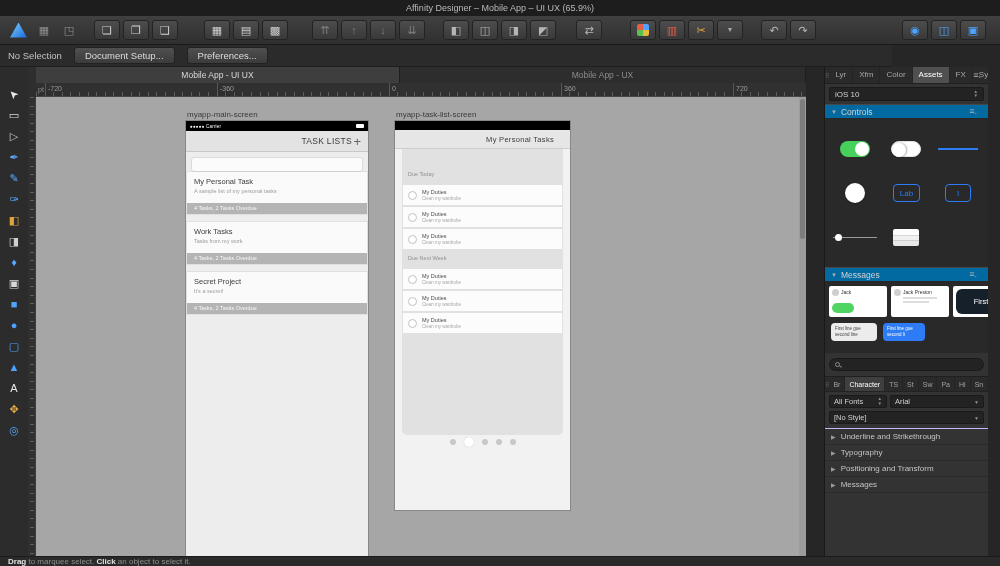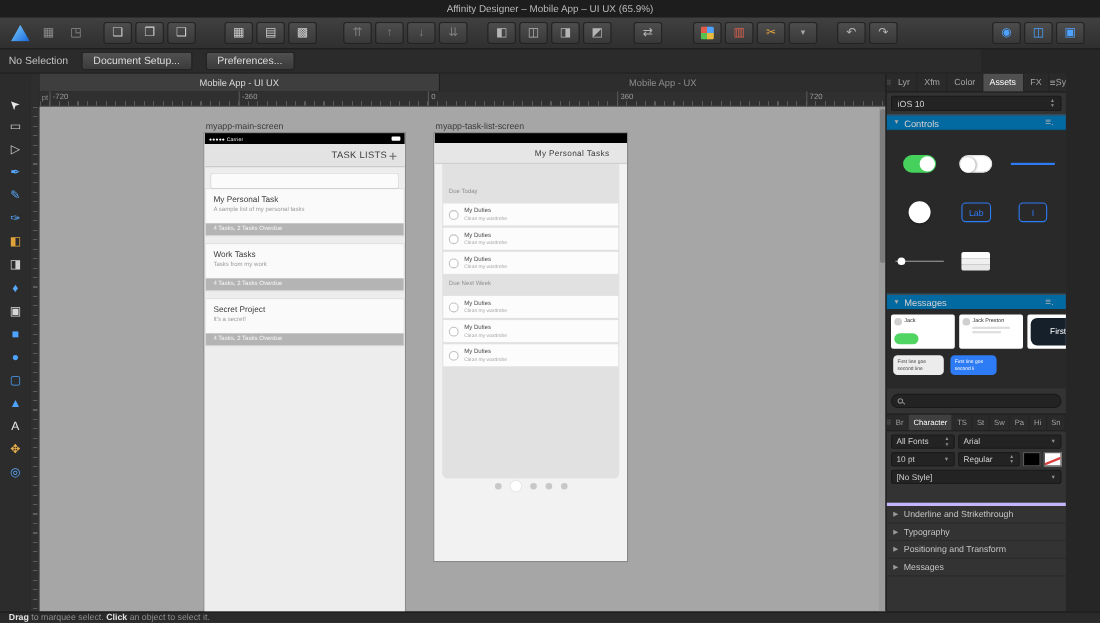--- a/index.html
+++ b/index.html
@@ -80,21 +80,21 @@
   .trow{height:20px;margin:0 1px 2px;background:#fcfcfc;display:flex;align-items:center;padding-left:5px}
   .tcheck{width:9px;height:9px;border:1px solid #c2c2c2;border-radius:50%;background:#fff;margin-right:5px;flex:none}
   .trtext{display:flex;flex-direction:column}
   .trtitle{font-size:5.5px;color:#4a4a4a;line-height:7px}
   .trsub{font-size:4.5px;color:#a8a8a8;line-height:6px}
   .dots{position:absolute;left:0;right:0;top:316px;display:flex;justify-content:center;align-items:center;gap:8px}
   .dot.sm{width:6px;height:6px;border-radius:50%;background:#c8c8c8}
   .dot.lg{width:10px;height:10px;border-radius:50%;background:#fff;box-shadow:0 0 1px rgba(0,0,0,.25)}
 
   
-  .rightpanel{position:absolute;left:805px;top:67px;width:164px;height:489px;background:#333;border-left:1px solid #191919;overflow:hidden}
+  .rightpanel{position:absolute;left:824px;top:67px;width:164px;height:489px;background:#333;border-left:1px solid #191919;overflow:hidden}
   .ptabs{height:17px;background:#2a2a2a;border-bottom:1px solid #202020;display:flex;align-items:stretch}
   .grip{width:11px;display:flex;align-items:center;justify-content:center;color:#6f6f6f;font-size:6px}
   .grip::before{content:"⠿"}
   .ptab{padding:0 6px;font-size:8px;line-height:16px;color:#a5a5a5;border-right:1px solid #242424;white-space:nowrap}
   .ptab.active{background:#505050;color:#fff}
   .pmenu{margin-left:auto;padding:0 5px;line-height:16px;color:#b3b3b3;font-size:9px}
   .pmenu::before{content:"≡."}
   .cat-row{margin:3px 4px;height:14px;background:#232323;border:1px solid #1a1a1a;border-radius:2px;display:flex;align-items:center;padding:0 5px}
   .cat-label{font-size:8px;color:#d0d0d0}
   .stepper{margin-left:auto;display:flex;flex-direction:column;justify-content:center}
@@ -141,21 +141,21 @@
   .ctab.active{background:#3f3f3f;color:#fff}
   .frow{display:flex;gap:3px;margin:3px 4px 0}
   .field{height:13px;background:#232323;border:1px solid #1a1a1a;border-radius:2px;display:flex;align-items:center;padding:0 4px;font-size:7.5px;color:#d0d0d0;overflow:hidden}
   .dd{margin-left:auto;color:#909090;font-size:5px}
   .dd::before{content:"▼"}
   .f-collection{width:58px;flex:none}
   .f-grow{flex:1}
   .swatch-black{width:16px;height:13px;background:#000;border:1px solid #5a5a5a;flex:none}
   .swatch-none{width:16px;height:13px;background:#fff;border:1px solid #5a5a5a;position:relative;overflow:hidden;flex:none}
   .swatch-none::after{content:"";position:absolute;left:-3px;top:5px;width:26px;height:2px;background:#d94040;transform:rotate(-22deg)}
-  .collapse-list{margin-top:17px;border-top:3px solid #c4b5fd}
+  .collapse-list{margin-top:4px;border-top:1px solid #c4b5fd}
   .collapse-row{height:16px;border-bottom:1px solid #2a2a2a;background:#333;display:flex;align-items:center;padding:0 6px}
   .collapse-icon{font-size:6px;color:#9a9a9a;margin-right:5px}
   .collapse-icon::before{content:"▶"}
   .clabel{font-size:8px;color:#c4c4c4}
 
   
   .statusbar{position:absolute;left:0;top:556px;width:1000px;height:10px;background:#2a2a2a;border-top:1px solid #1c1c1c;display:flex;align-items:center;padding-left:8px;font-size:8px;color:#8f8f8f;white-space:pre}
   .sb-strong{color:#e2e2e2;font-weight:bold}
 </style>
 </head>
@@ -577,35 +577,20 @@
             <i class="step-up"></i>
             <i class="step-down"></i>
           </span>
       </div>
       <div class="field f-grow">
         <span>Arial</span>
         <span class="dd"></span>
       </div>
     </div>
 
-    <div class="frow">
-      <div class="field f-collection">
-        <span>10 pt</span>
-        <span class="dd"></span>
-      </div>
-      <div class="field f-grow">
-        <span>Regular</span>
-        <span class="stepper">
-            <i class="step-up"></i>
-            <i class="step-down"></i>
-          </span>
-      </div>
-      <span class="swatch-black"></span>
-      <span class="swatch-none"></span>
-    </div>
 
     <div class="frow">
       <div class="field f-grow">
         <span>[No Style]</span>
         <span class="dd"></span>
       </div>
     </div>
 
     <div class="collapse-list">
 

